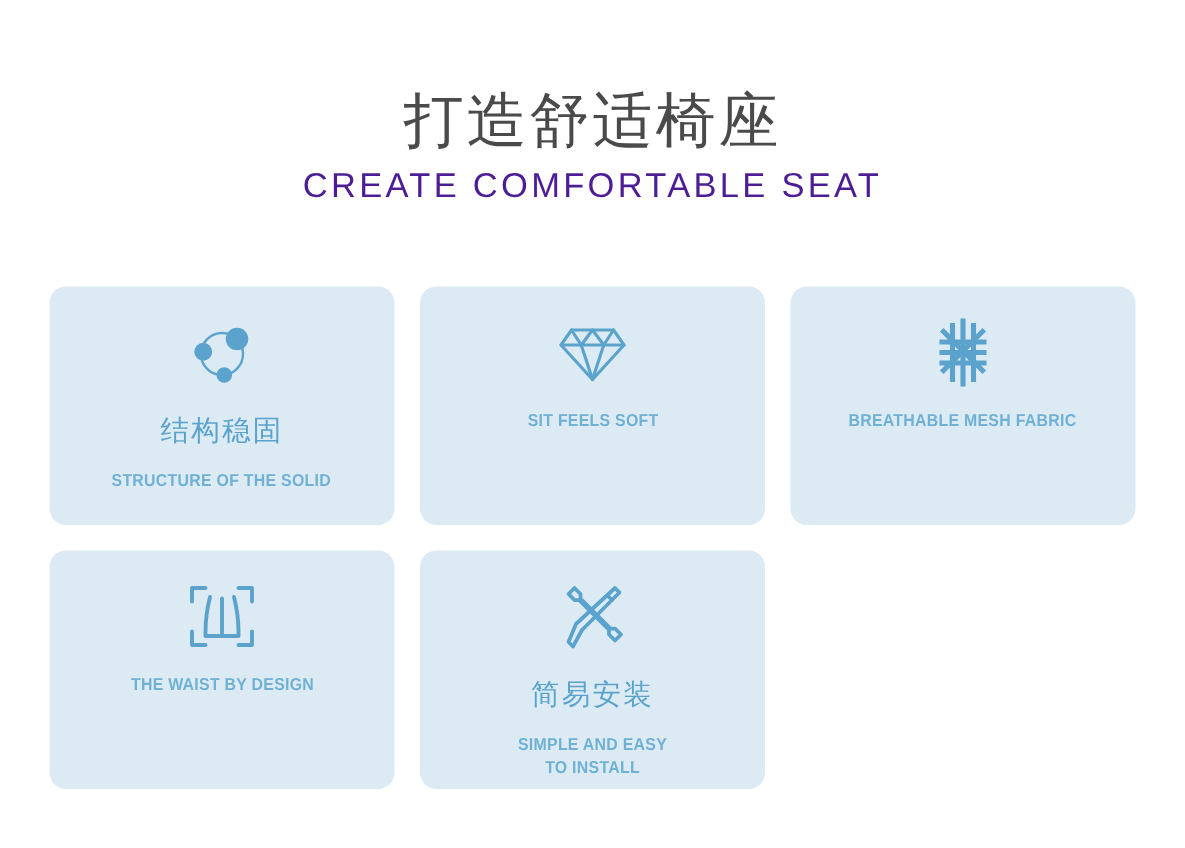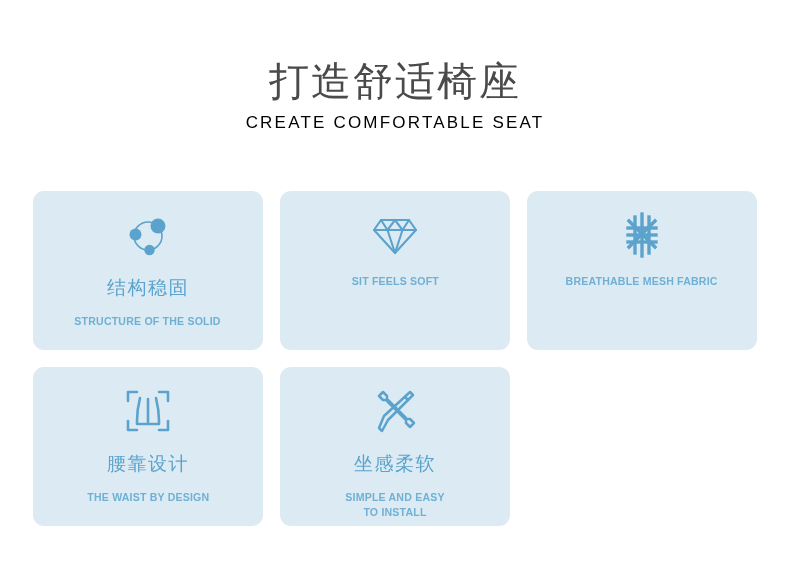--- a/index.html
+++ b/index.html
@@ -24,24 +24,24 @@
   }
   .header-title {
     font-size: 40px;
     line-height: 50px;
     letter-spacing: 2px;
     color: #4a4a4a;
     font-weight: 400;
     margin: 0;
   }
   .header-subtitle {
-    font-size: 17px;
+    font-size: 23px;
     line-height: 26px;
     letter-spacing: 2.2px;
-    color: #000000;
+    color: #4c1d95;
     font-weight: 400;
     margin: 4px 0 0 0;
   }
 
   
   .grid {
     position: absolute;
     left: 33px;
     top: 191px;
     width: 724px;
@@ -154,37 +154,36 @@
     <div class="card-icon">
       <svg width="46" height="46" viewBox="0 0 46 46" fill="none" stroke="#5ba3cc" stroke-width="2.6" stroke-linecap="round" stroke-linejoin="round">
         <path d="M3 13 L3 4 L12 4"></path>
         <path d="M34 4 L43 4 L43 13"></path>
         <path d="M43 33 L43 42 L34 42"></path>
         <path d="M12 42 L3 42 L3 33"></path>
         <path d="M15 10 C13 18 12 26 12 33 L12 36 L34 36 L34 33 C34 26 33 18 31 10"></path>
         <path d="M23 11 L23 34"></path>
       </svg>
     </div>
-    <div class="card-title">腰靠设计</div>
     <div class="card-sub">
       <span class="sub-line">THE WAIST BY DESIGN</span>
     </div>
   </div>
 
 
   <div class="card">
     <div class="card-icon">
       <svg width="46" height="48" viewBox="0 0 46 48" fill="none" stroke="#5ba3cc" stroke-width="2.5" stroke-linecap="round" stroke-linejoin="round">
 
         <path d="M38 5 L41 8 L16 33 L10 44 L7 41 L12 29 Z"></path>
         <path d="M33 10 L36 13"></path>
 
         <path d="M11 5 L7 9 L11 13 L16 13 L22 19 L29 26 L34 31 L34 36 L38 40 L42 36 L38 32 L33 32 L27 26 L20 19 L15 14 L15 9 Z"></path>
       </svg>
     </div>
-    <div class="card-title">坐感柔软</div>
+    <div class="card-title">简易安装</div>
     <div class="card-sub">
       <span class="sub-line">SIMPLE AND EASY</span>
       <span class="sub-line">TO INSTALL</span>
     </div>
   </div>
 
 </div>
 
 </body></html>

